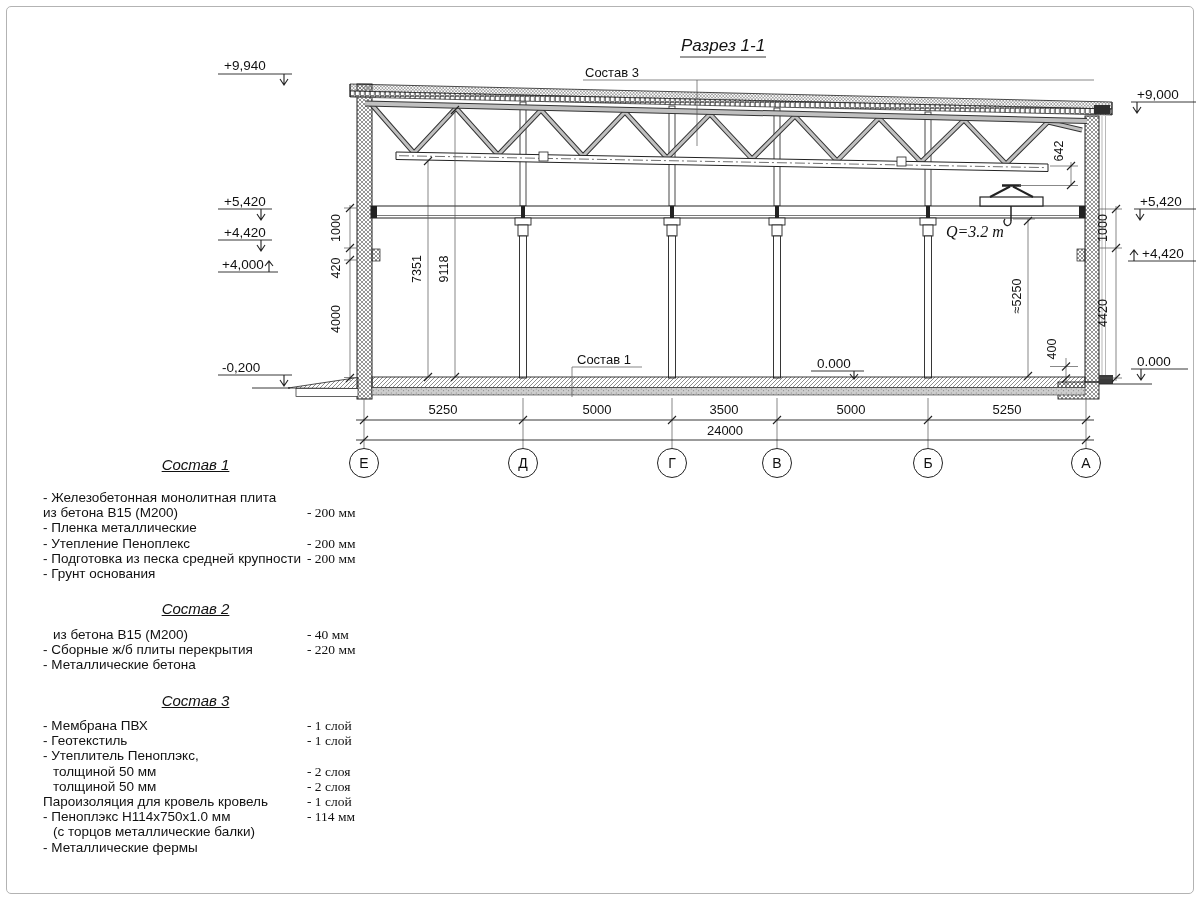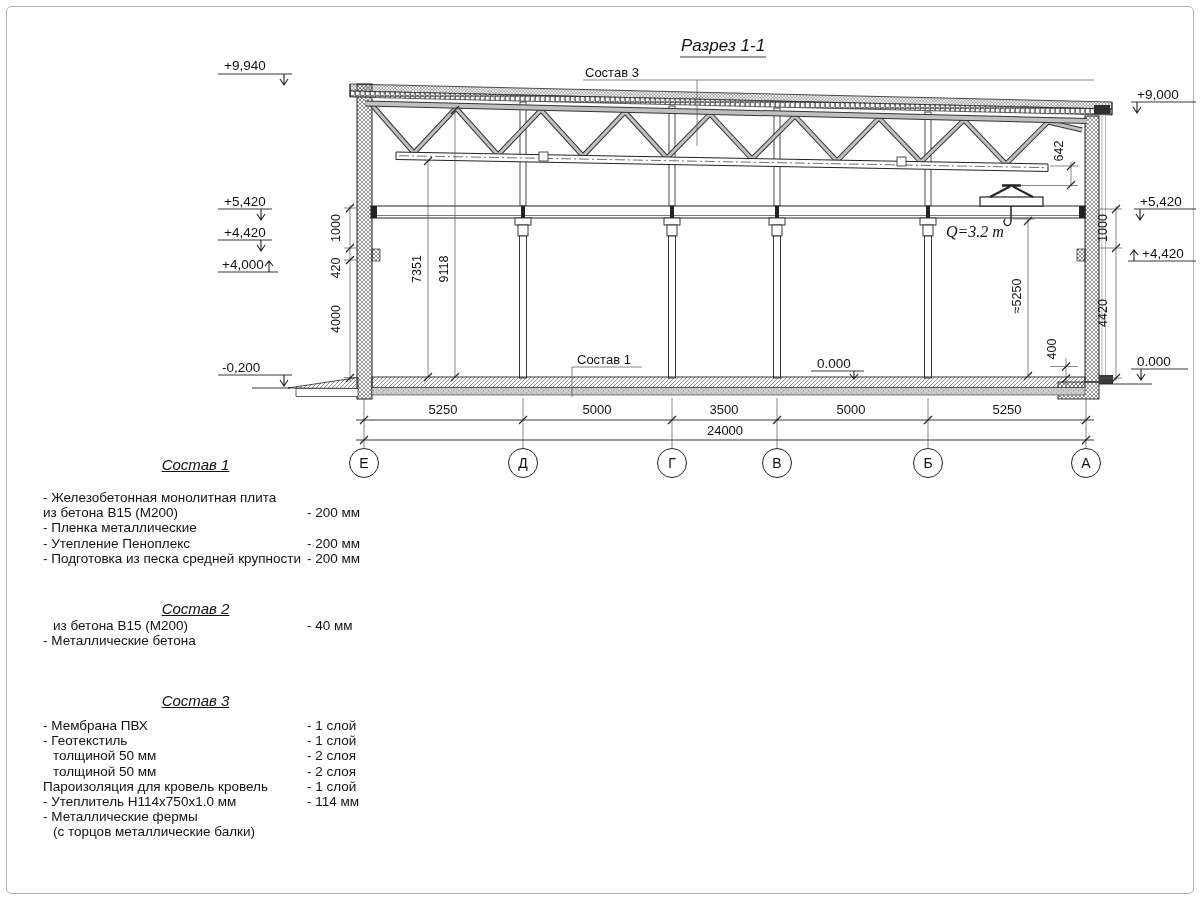--- a/index.html
+++ b/index.html
@@ -16,21 +16,21 @@
   .t-call{font-size:13px;}
   .t-crane{font-family:"Liberation Serif",serif;font-style:italic;font-size:16px;}
   .thin{stroke:#555;stroke-width:0.7;fill:none;}
   .med{stroke:#222;stroke-width:0.9;fill:none;}
   .tick{stroke:#222;stroke-width:1.1;fill:none;}
   .arrow{stroke:#222;stroke-width:1.1;fill:none;}
   .comp-block{position:absolute;left:43px;width:330px;font-size:13.5px;}
   .comp-heading{width:305px;text-align:center;font-style:italic;font-size:15px;
                 text-decoration:underline;height:18px;line-height:18px;}
   .comp-row{position:relative;height:15.2px;line-height:15.2px;white-space:nowrap;}
-  .comp-value{position:absolute;left:264px;top:0;}
+  .comp-value{position:absolute;left:264px;top:0;font-family:Liberation Serif, serif;}
   .ind{padding-left:10px;display:inline-block;}
 </style>
 </head>
 <body>
 
 <div class="frame"></div>
 
 <svg width="1200" height="500" viewBox="0 0 1200 500">
   <defs>
     <pattern id="hx" width="4" height="4" patternUnits="userSpaceOnUse">
@@ -270,31 +270,34 @@
   </g>
 </svg>
 
 <div class="comp-block" style="top:456px">
   <div class="comp-heading" style="margin-bottom:16px">Состав 1</div>
   <div class="comp-row"><span>- Железобетонная монолитная плита</span><span class="comp-value"></span></div>
   <div class="comp-row"><span>из бетона В15 (М200)</span><span class="comp-value">- 200 мм</span></div>
   <div class="comp-row"><span>- Пленка металлические</span><span class="comp-value"></span></div>
   <div class="comp-row"><span>- Утепление Пеноплекс</span><span class="comp-value">- 200 мм</span></div>
   <div class="comp-row"><span>- Подготовка из песка средней крупности</span><span class="comp-value">- 200 мм</span></div>
+  <div class="comp-row"><span>- Грунт основания</span><span class="comp-value"></span></div>
 </div>
 
 <div class="comp-block" style="top:600px">
-  <div class="comp-heading" style="">Состав 2</div>
+  <div class="comp-heading" style="margin-bottom:9px">Состав 2</div>
   <div class="comp-row"><span class="ind">из бетона В15 (М200)</span><span class="comp-value">- 40 мм</span></div>
+  <div class="comp-row"><span>- Сборные ж/б плиты перекрытия</span><span class="comp-value">- 220 мм</span></div>
   <div class="comp-row"><span>- Металлические бетона</span><span class="comp-value"></span></div>
 </div>
 
 <div class="comp-block" style="top:692px">
   <div class="comp-heading" style="margin-bottom:8px">Состав 3</div>
   <div class="comp-row"><span>- Мембрана ПВХ</span><span class="comp-value">- 1 слой</span></div>
   <div class="comp-row"><span>- Геотекстиль</span><span class="comp-value">- 1 слой</span></div>
+  <div class="comp-row"><span>- Утеплитель Пеноплэкс,</span><span class="comp-value"></span></div>
   <div class="comp-row"><span class="ind">толщиной 50 мм</span><span class="comp-value">- 2 слоя</span></div>
   <div class="comp-row"><span class="ind">толщиной 50 мм</span><span class="comp-value">- 2 слоя</span></div>
   <div class="comp-row"><span>Пароизоляция для кровель кровель</span><span class="comp-value">- 1 слой</span></div>
-  <div class="comp-row"><span>- Утеплитель Н114х750х1.0 мм</span><span class="comp-value">- 114 мм</span></div>
+  <div class="comp-row"><span>- Пеноплэкс Н114х750х1.0 мм</span><span class="comp-value">- 114 мм</span></div>
+  <div class="comp-row"><span class="ind">(с торцов металлические балки)</span><span class="comp-value"></span></div>
   <div class="comp-row"><span>- Металлические фермы</span><span class="comp-value"></span></div>
-  <div class="comp-row"><span class="ind">(с торцов металлические балки)</span><span class="comp-value"></span></div>
 </div>
 
 </body></html>

